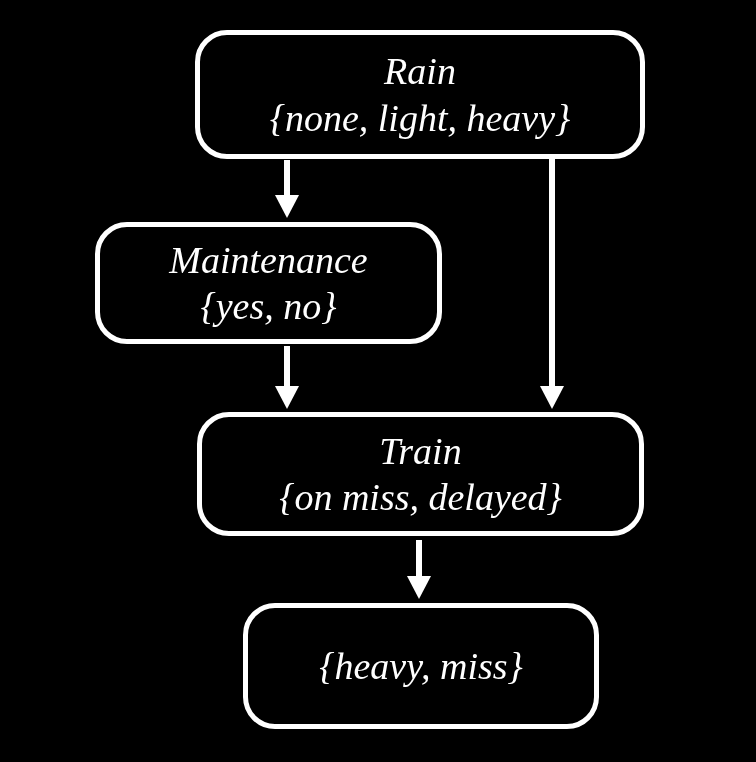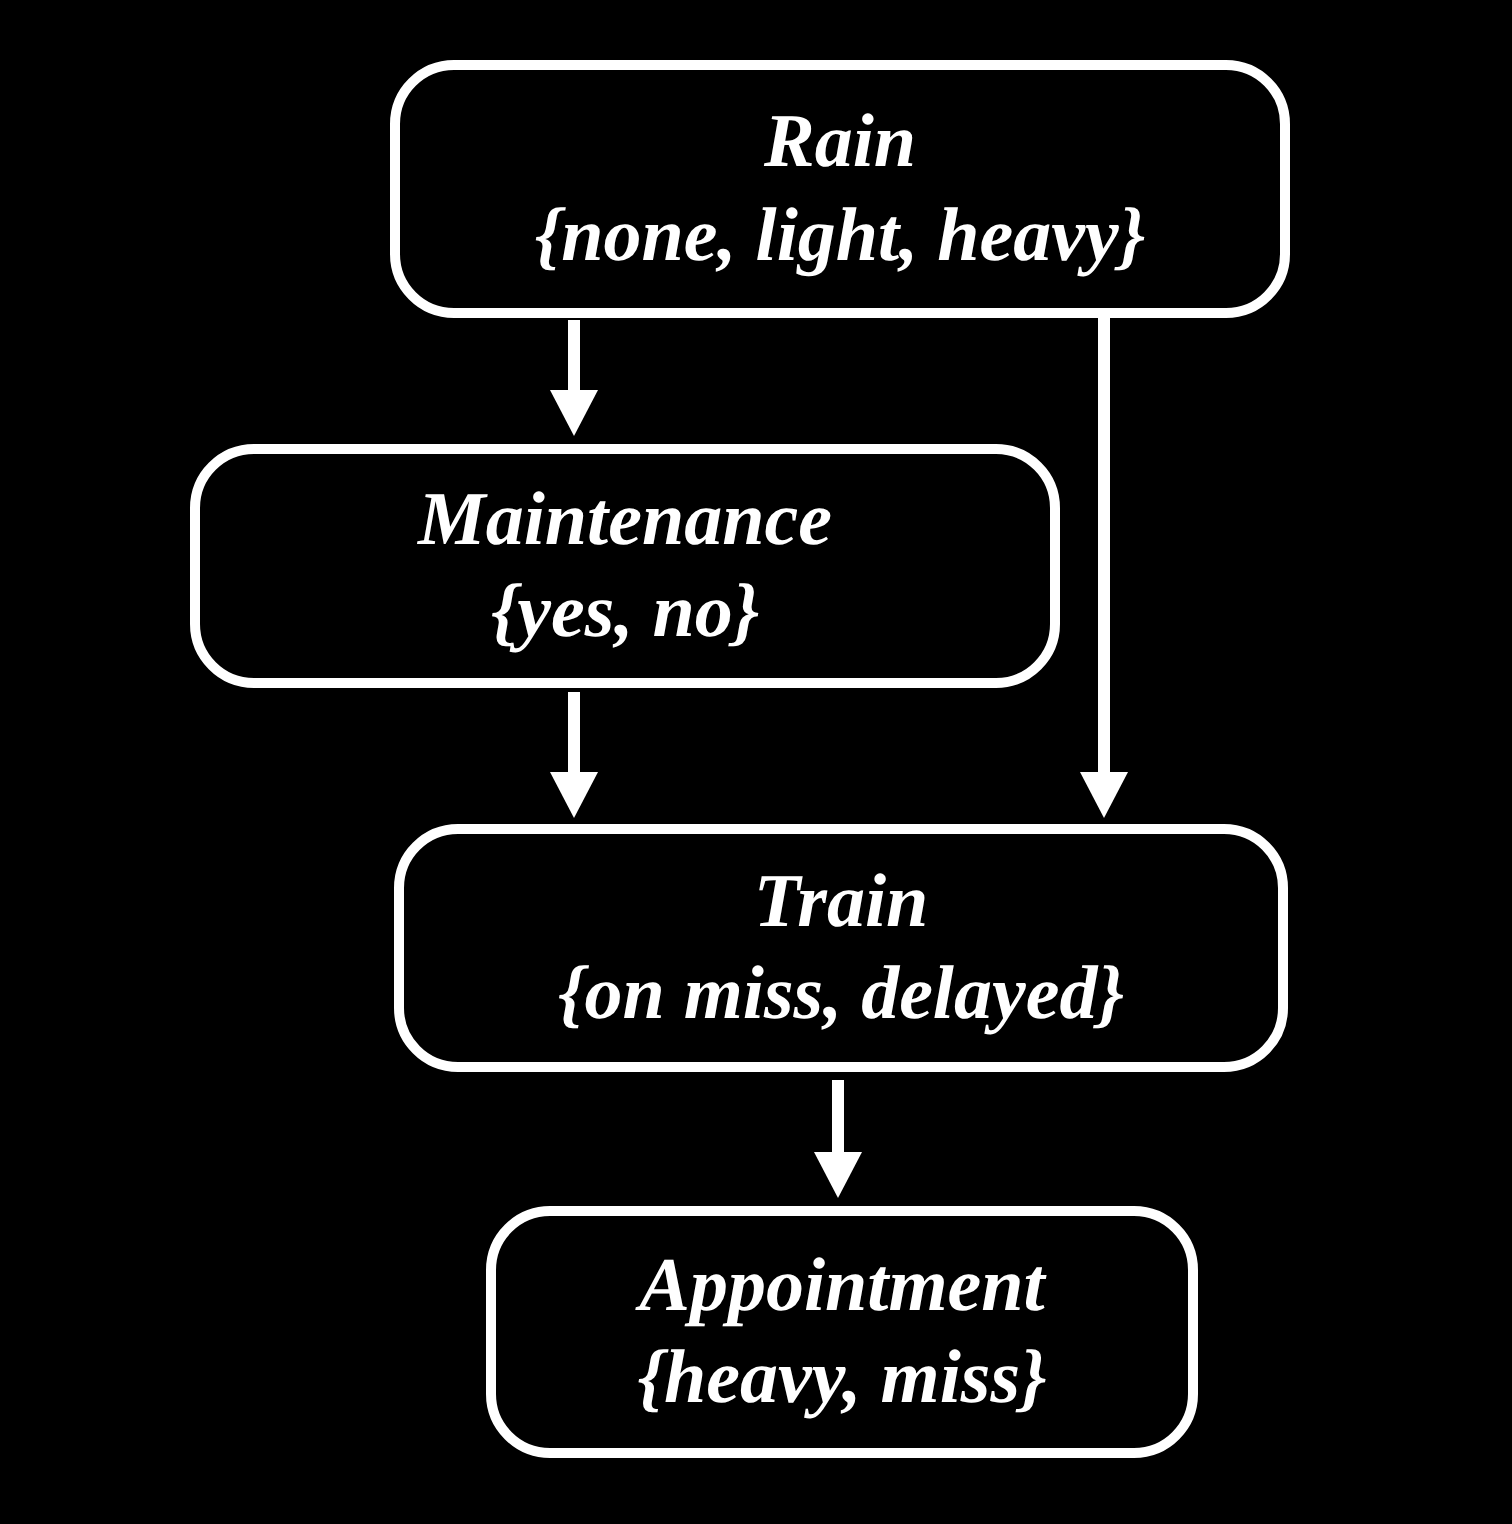--- a/index.html
+++ b/index.html
@@ -27,24 +27,23 @@
     align-items: center;
     justify-content: center;
     text-align: center;
     font-style: italic;
     font-size: 38px;
     line-height: 1.22;
   }
   .node .node-label,
   .node .node-values {
     white-space: nowrap;
-    font-weight: bold;
   }
   #node-rain        { left: 195px; top: 30px;  width: 450px; height: 129px; }
-  #node-maintenance { left: 95px;  top: 222px; width: 435px; height: 122px; }
+  #node-maintenance { left: 95px;  top: 222px; width: 347px; height: 122px; }
   #node-train       { left: 197px; top: 412px; width: 447px; height: 124px; }
   #node-appointment { left: 243px; top: 603px; width: 356px; height: 126px; }
   #edges {
     position: absolute;
     left: 0;
     top: 0;
     width: 756px;
     height: 762px;
     pointer-events: none;
   }
@@ -89,17 +88,16 @@
     <div class="node-label">Maintenance</div>
     <div class="node-values">{yes, no}</div>
   </div>
 
   <div class="node" id="node-train">
     <div class="node-label">Train</div>
     <div class="node-values">{on miss, delayed}</div>
   </div>
 
   <div class="node" id="node-appointment">
-    <div class="node-label">Appointment</div>
     <div class="node-values">{heavy, miss}</div>
   </div>
 
 </div>
 
 </body></html>

